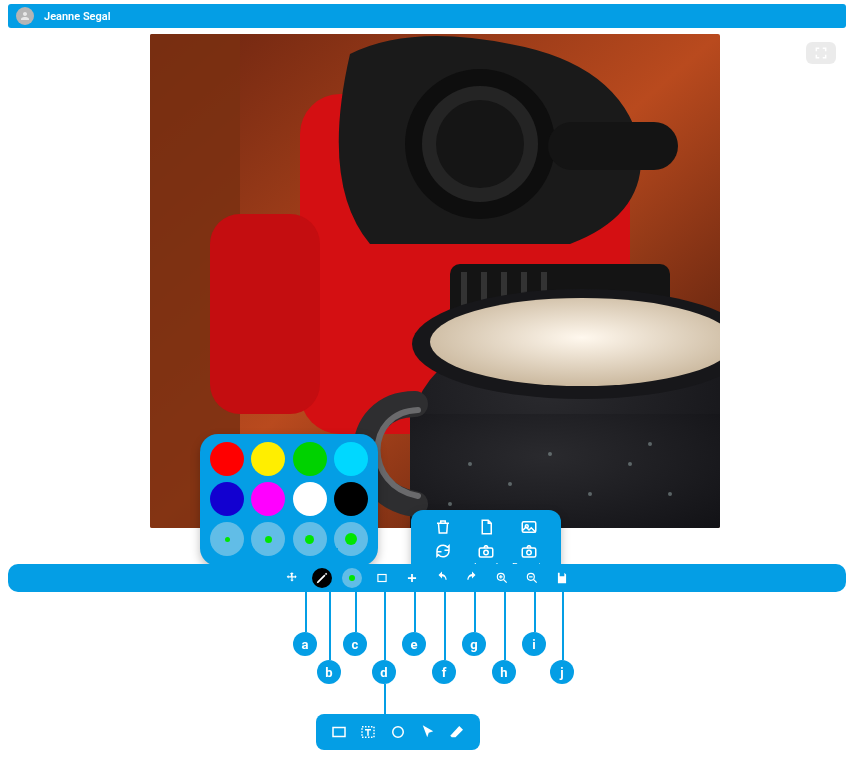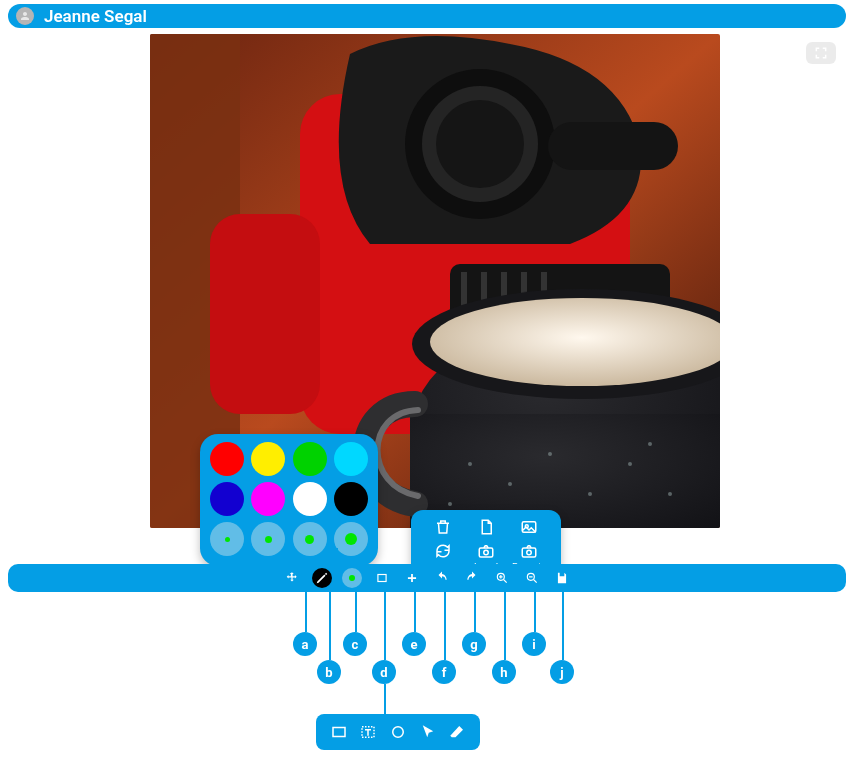--- a/index.html
+++ b/index.html
@@ -11,26 +11,26 @@
     position: relative;
     overflow: hidden;
   }
 
   
   .header {
     position: absolute;
     left: 8px; right: 8px; top: 4px;
     height: 24px;
     background: #049ee5;
-    border-radius: 12px;
+    border-radius: 3px;
     display: flex;
     align-items: center;
     padding: 0 8px;
     color: #fff;
-    font-size: 17px;
+    font-size: 11px;
     font-weight: 600;
   }
   .avatar {
     width: 18px; height: 18px;
     border-radius: 50%;
     background: #b5b5b5;
     display: flex; align-items: center; justify-content: center;
     margin-right: 10px;
   }
   .avatar svg { width: 12px; height: 12px; fill: #e8e8e8; }

